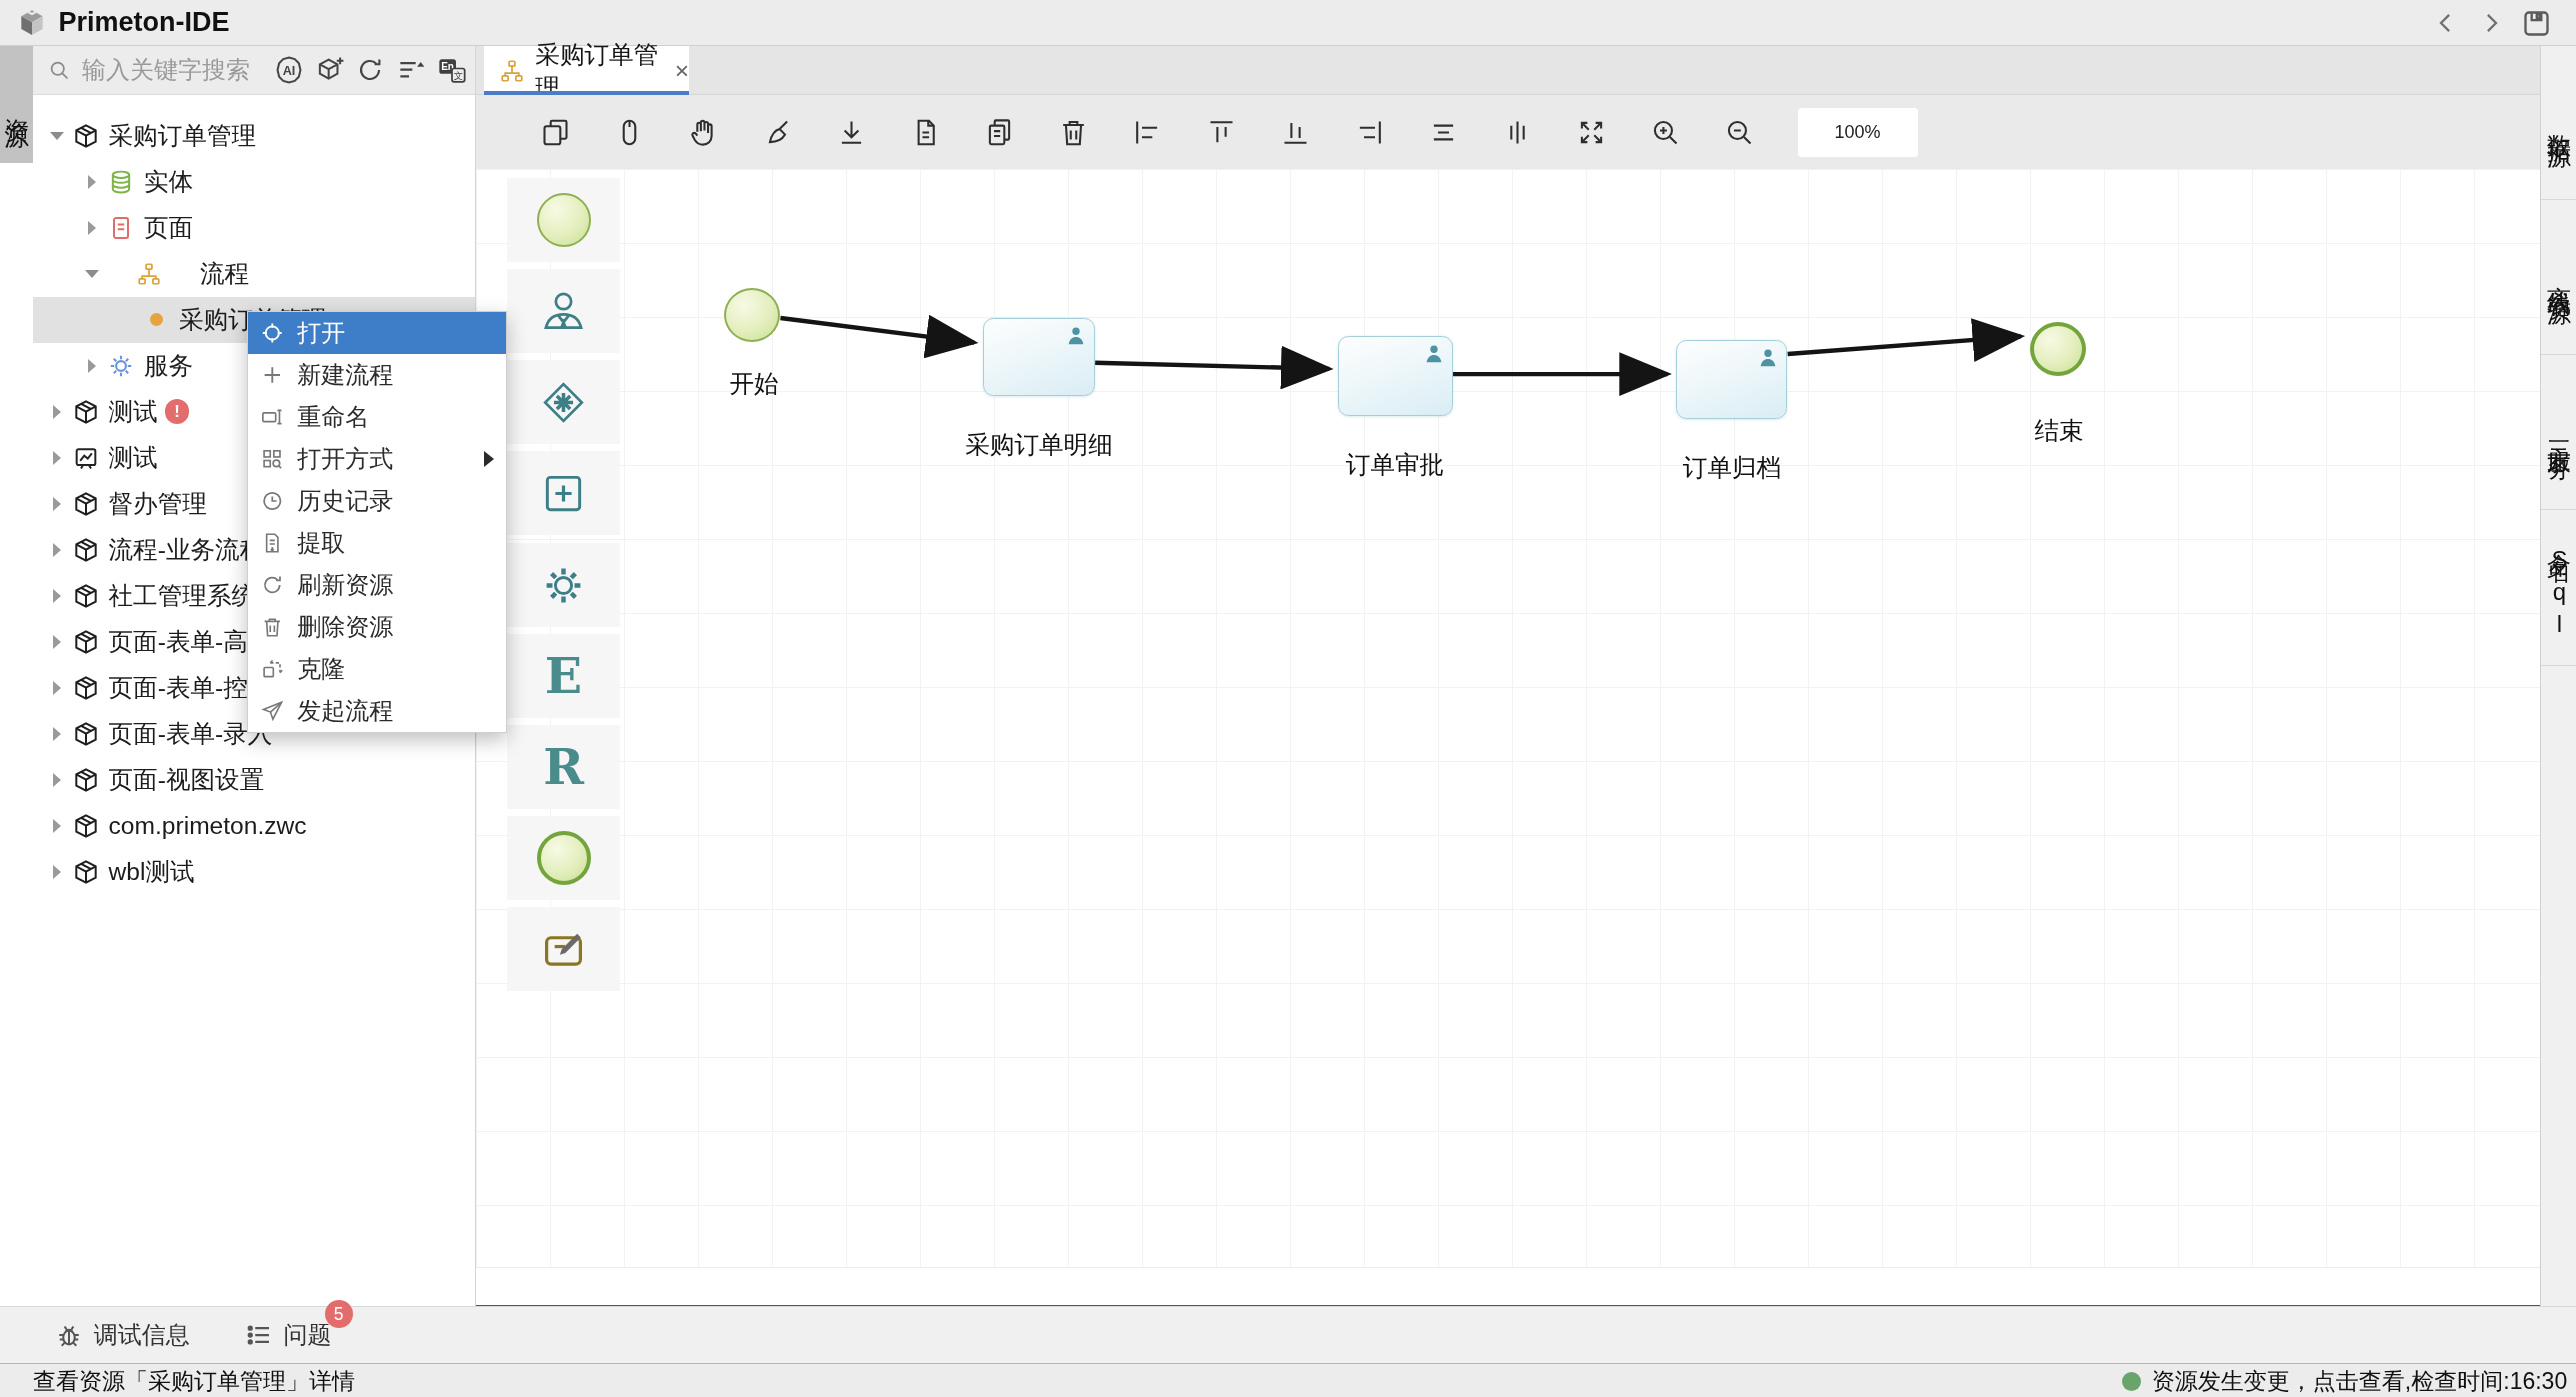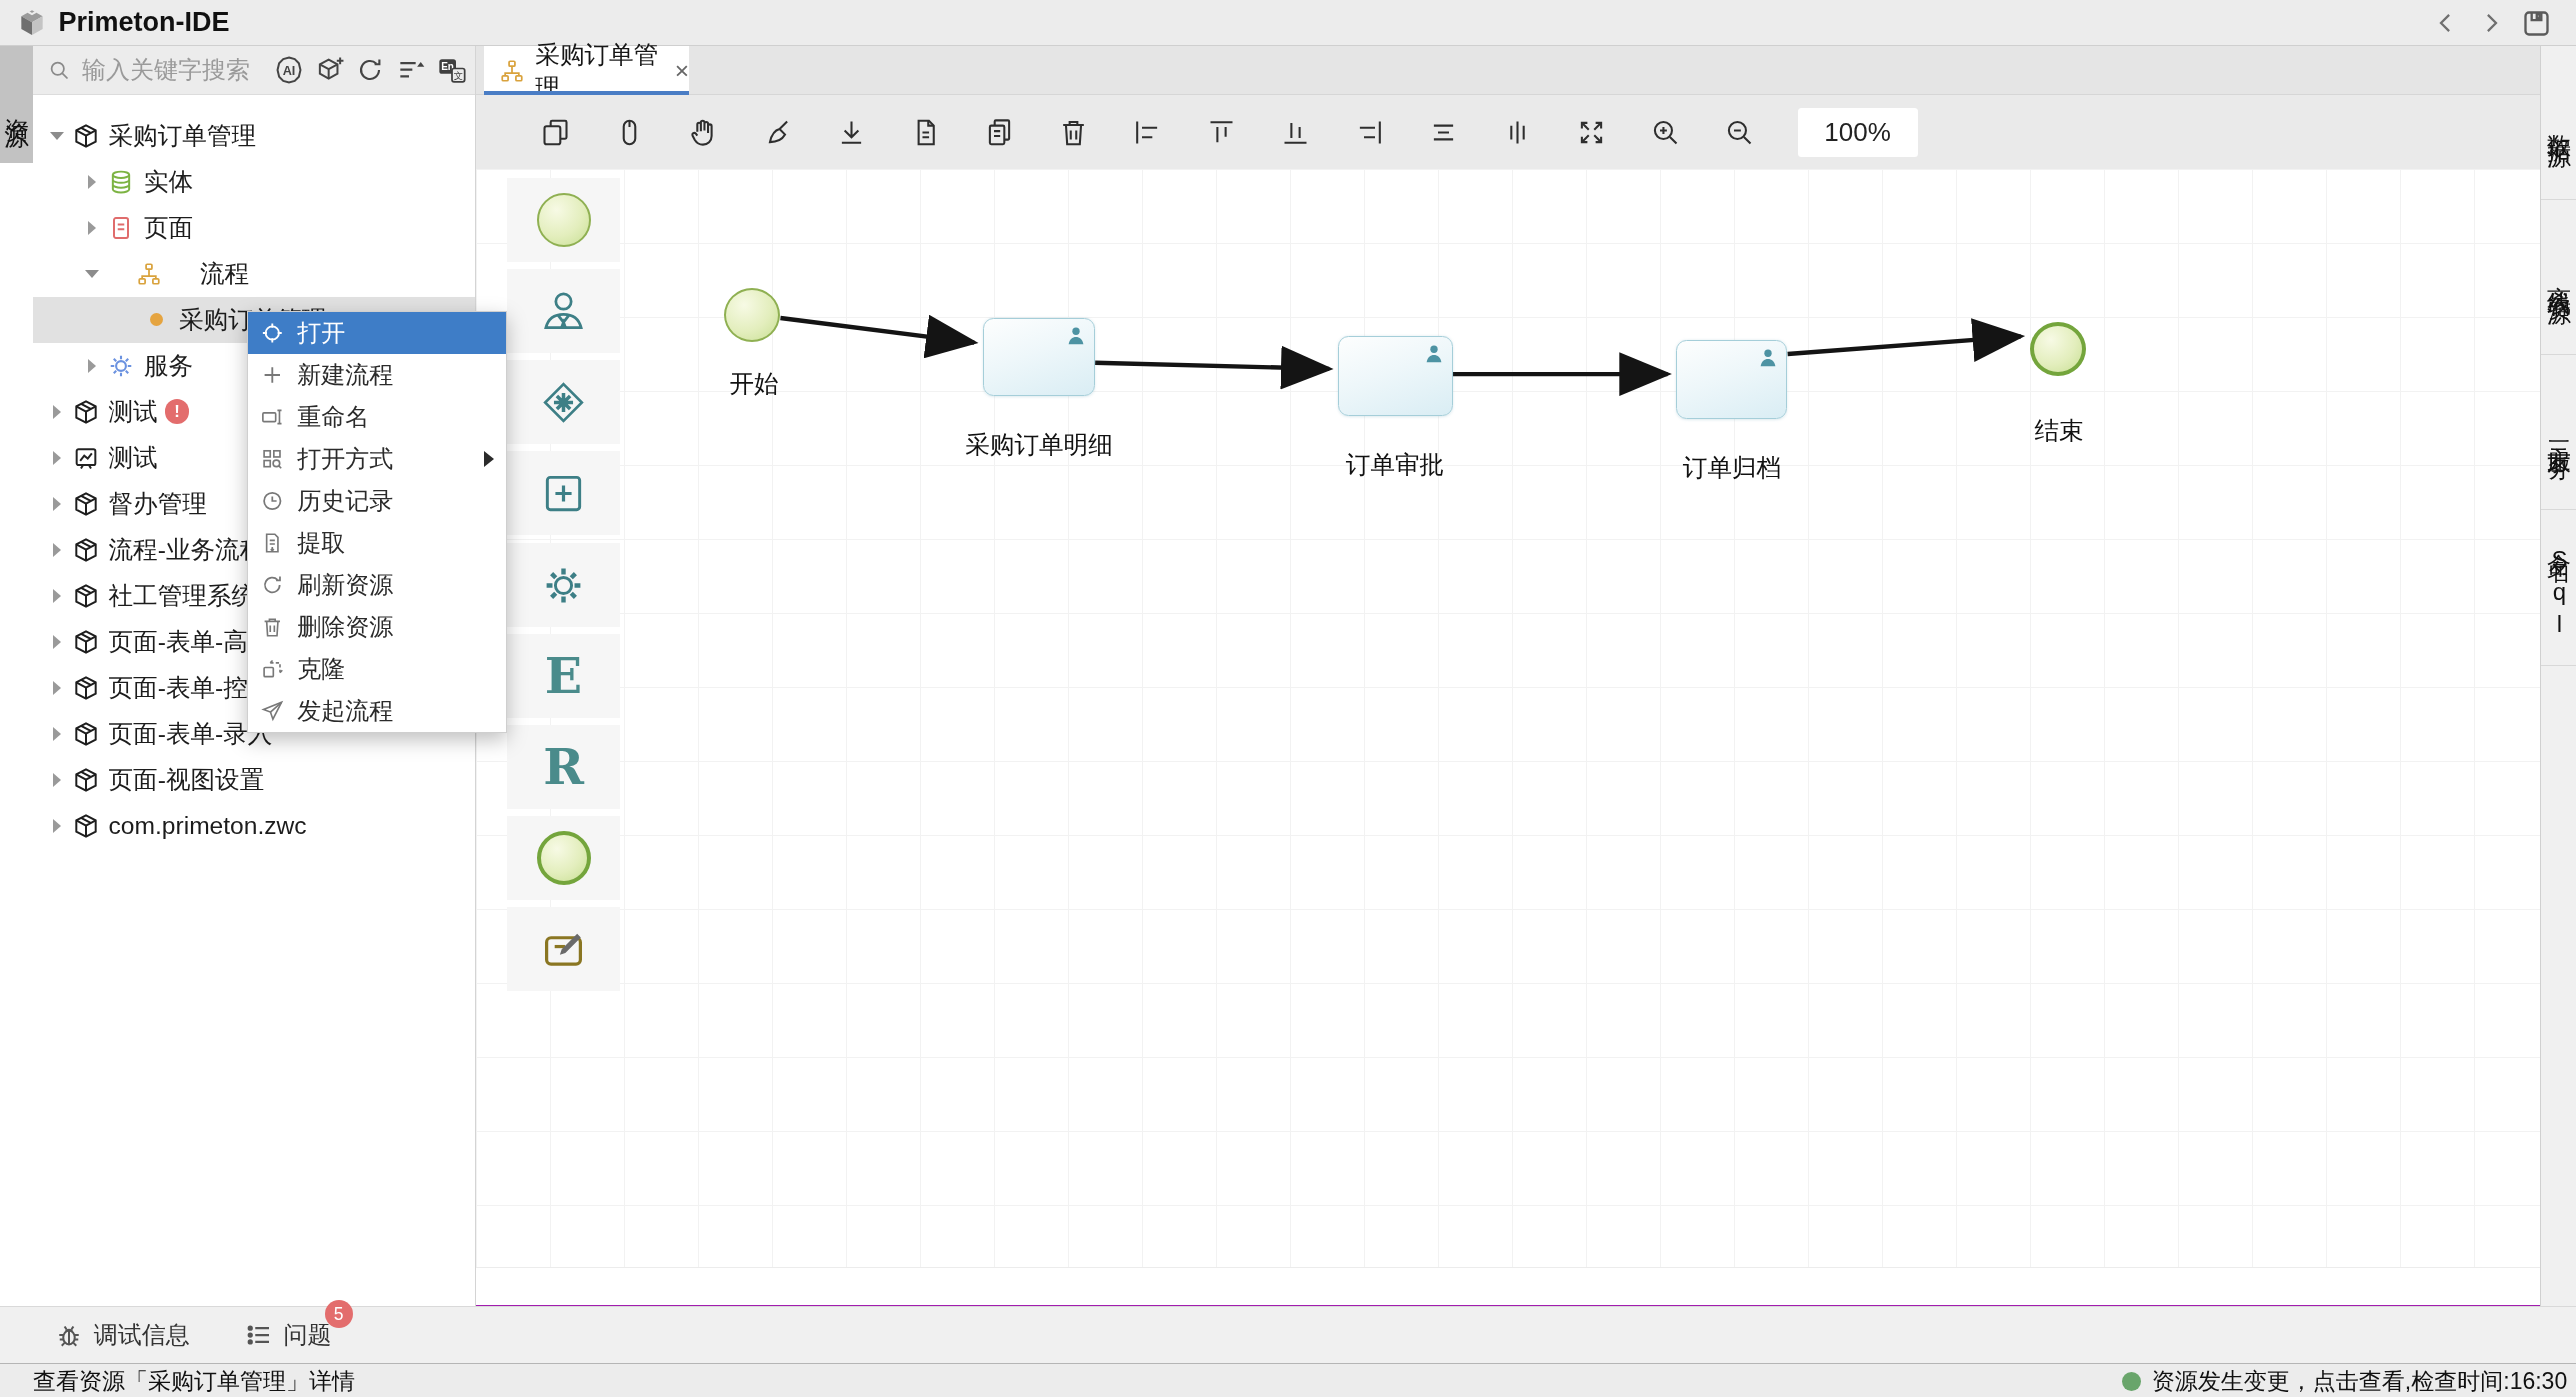--- a/index.html
+++ b/index.html
@@ -61,21 +61,21 @@
   .tab { position:absolute; left:8px; top:0; width:205px; height:49px; background:#fff; display:flex; align-items:center; }
   .tab .ticon { margin-left:12.3px; }
   .tab .tabname { margin-left:7px; font-size:24.6px; color:#161616; }
   .tab .close { margin-left:12.3px; font-size:24.6px; color:#666; }
   .tab .underline { position:absolute; left:0; bottom:0; width:100%; height:4.4px; background:#4a7dc5; }
 
   .toolbar { position:absolute; left:476px; top:95px; width:2064px; height:75px; background:#eaeaea;
     border-bottom:0.9px solid #e0e0e0; display:flex; align-items:center; padding-left:60px; }
   .tbtn { width:39px; height:39px; margin-right:35px; display:flex; align-items:center; justify-content:center; color:#2e2e2e; }
   .zoombox { margin-left:3.5px; width:120px; height:49px; background:#fff; border-radius:3.5px;
-    display:flex; align-items:center; justify-content:center; font-size:26px; color:#222; }
+    display:flex; align-items:center; justify-content:center; font-size:18px; color:#222; }
 
   
   .canvas { position:absolute; left:476px; top:169px; width:2064px; height:1136px; background:#fff;
     background-image:linear-gradient(#f2f2f2 0.9px, transparent 0.9px), linear-gradient(90deg, #f2f2f2 0.9px, transparent 0.9px);
     background-size:74px 74px; overflow:hidden; }
   .canvas-bottom { position:absolute; left:0; bottom:0; width:100%; height:38px; background:#fff; border-top:0.9px solid #ececec; }
 
   .pal-cell { position:absolute; left:31px; width:113px; height:84px; background:#f6f6f6;
     display:flex; align-items:center; justify-content:center; color:#3d7f86; }
   .serif-letter { font-family:"DejaVu Serif","Liberation Serif",serif; font-weight:bold; font-size:49px; color:#4a8b8b; }
@@ -357,20 +357,30 @@
         <div class="tree-row" style="padding-left: 10.5px;">
           <span class="chev right"></span>
           <span class="ticon icon-package">
             <svg width="28" height="28" viewBox="0 0 24 24" fill="none" stroke="currentColor" stroke-width="1.7">
               <path d="M12 2.8 20.3 7.2v9.6L12 21.2 3.7 16.8V7.2Z"></path>
               <path d="M3.7 7.2 12 11.6l8.3-4.4M12 11.6v9.6M7.8 5 16 9.4"></path>
             </svg>
           </span>
           <span class="tlabel">com.primeton.zwc</span>
         </div>
+        <div class="tree-row" style="padding-left: 10.5px;">
+          <span class="chev right"></span>
+          <span class="ticon icon-package">
+            <svg width="28" height="28" viewBox="0 0 24 24" fill="none" stroke="currentColor" stroke-width="1.7">
+              <path d="M12 2.8 20.3 7.2v9.6L12 21.2 3.7 16.8V7.2Z"></path>
+              <path d="M3.7 7.2 12 11.6l8.3-4.4M12 11.6v9.6M7.8 5 16 9.4"></path>
+            </svg>
+          </span>
+          <span class="tlabel">wbl测试</span>
+        </div>
       </div>
   </div>
 
   <div class="ctxmenu" id="ctxmenu">
       <div class="menu-item hl">
         <span class="micon">
           <svg width="26" height="26" viewBox="0 0 24 24" fill="none" stroke="currentColor" stroke-width="1.8">
             <circle cx="12" cy="12" r="6.5"></circle>
             <path d="M12 2.8v4M12 17.2v4M2.8 12h4M17.2 12h4"></path>
           </svg>

